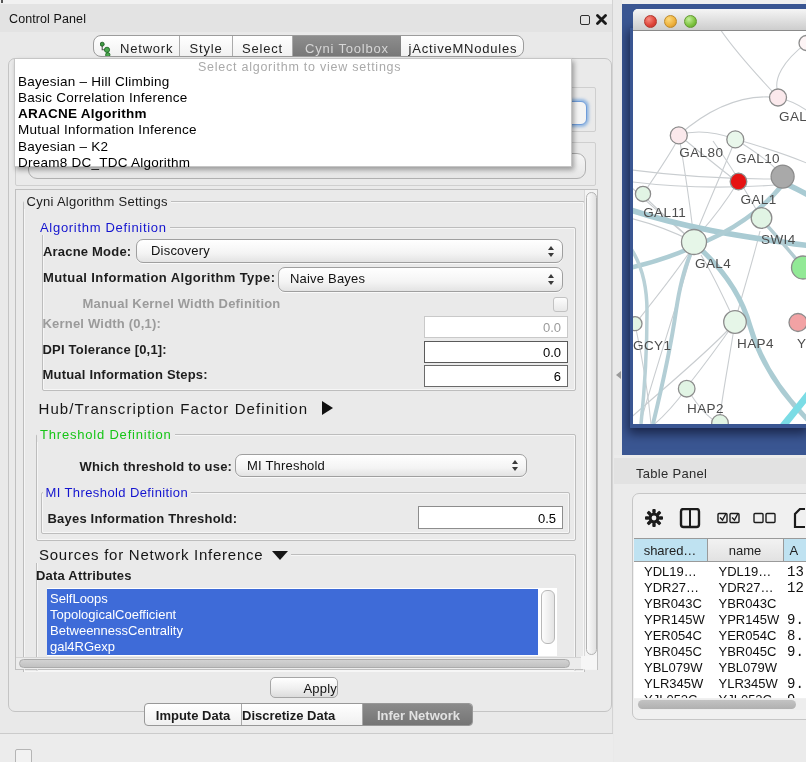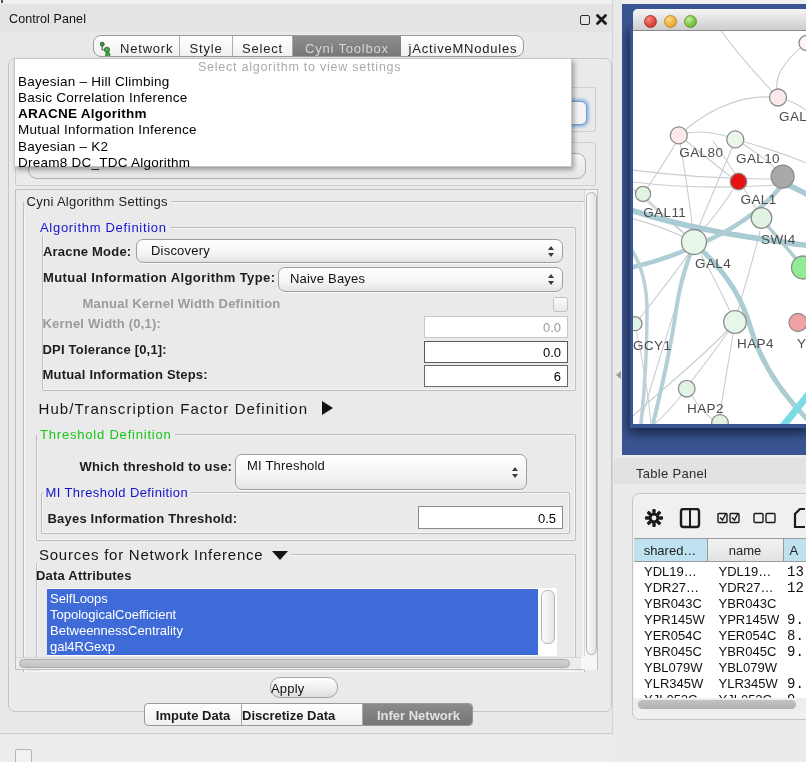--- a/index.html
+++ b/index.html
@@ -104,21 +104,21 @@
   <div class="lbl" style="left:42.5px;top:366.5px;">Mutual Information Steps:</div>
   <div class="inp" style="left:424px;top:365px;width:144px;height:22px;border:1px solid #6a6a6a;color:#000;padding-top:3px;">6</div>
 
   <div class="abs" style="left:38.5px;top:399.5px;font-size:15px;color:#161616;letter-spacing:1.1px;">Hub/Transcription Factor Definition</div>
   <div class="abs" style="left:322px;top:401px;width:0;height:0;border-top:7px solid transparent;border-bottom:7px solid transparent;border-left:11px solid #111;"></div>
 
   <div class="group" style="left:36px;top:434px;width:538px;height:105px;"></div>
   <div class="gtitle" style="left:37px;top:426.5px;color:#16c516;letter-spacing:.8px;">Threshold Definition</div>
 
   <div class="lbl" style="left:79.5px;top:459px;">Which threshold to use:</div>
-  <div class="combo" style="left:235px;top:454px;width:292px;height:36px;box-sizing:border-box;">
+  <div class="combo" style="left:235px;top:454px;width:292px;height:23px;box-sizing:border-box;">
      <span class="ctext" style="left:11px;">MI Threshold</span>
       <span class="carr"></span>
   </div>
 
   <div class="group" style="left:41px;top:492px;width:527px;height:40px;"></div>
   <div class="gtitle" style="left:42.5px;top:484.5px;color:#1414cf;letter-spacing:.4px;">MI Threshold Definition</div>
   <div class="lbl" style="left:47.5px;top:510.5px;">Bayes Information Threshold:</div>
   <div class="inp" style="left:418px;top:506px;width:145px;height:23px;border:1px solid #8d8d8d;color:#000;padding-top:4px;">0.5</div>
 
   <div class="group" style="left:36px;top:554px;width:538px;height:116px;border-bottom:none;"></div>
@@ -134,22 +134,22 @@
   </div>
 
   <div class="abs" style="left:16px;top:657px;width:567px;height:12px;background:#ececec;border-top:1px solid #d5d5d5;box-sizing:border-box;"></div>
   <div class="abs" style="left:19px;top:658.5px;width:551px;height:9px;background:linear-gradient(#d2d2d2,#c2c2c2);border:1px solid #ababab;border-radius:5px;box-sizing:border-box;"></div>
 
   <div class="abs" style="left:584px;top:190px;width:13px;height:480px;background:#f4f4f4;border-left:1px solid #d8d8d8;box-sizing:border-box;"></div>
   <div class="abs" style="left:585.5px;top:192px;width:11px;height:463px;background:linear-gradient(90deg,#fbfbfb,#e2e2e2);border:1px solid #b2b2b2;border-radius:6px;box-sizing:border-box;"></div>
 
   <div class="abs" style="left:581px;top:656px;width:16px;height:13px;background:#f6f6f6;"></div>
 
-  <div class="abs" style="left:270px;top:677px;width:68px;height:21px;border:1px solid #a6a6a6;border-radius:10px;
-       background:linear-gradient(#ffffff,#efefef 55%,#dcdcdc);box-sizing:border-box;text-align:left;
+  <div class="abs" style="left:270px;top:677px;width:68px;height:21px;border:1px solid #a6a6a6;border-radius:5px;
+       background:linear-gradient(#ffffff,#efefef 55%,#dcdcdc);box-sizing:border-box;text-align:right;
        font-size:13px;color:#111;padding-top:2.5px;letter-spacing:.2px;">Apply</div>
 
   <div class="abs" style="left:144px;top:703px;width:329px;height:23px;border:1px solid #989898;border-radius:4px;
        background:linear-gradient(#ffffff,#f0f0f0);box-sizing:border-box;overflow:hidden;font-size:13px;font-weight:bold;color:#1b1b1b;">
      <div class="abs" style="left:0;top:0;width:97px;height:23px;border-right:1px solid #a9a9a9;box-sizing:border-box;">
         <span class="abs" style="left:0;right:0;top:3.5px;text-align:center;">Impute Data</span>
       </div>
      <div class="abs" style="left:97px;top:0;width:121px;height:23px;border-right:1px solid #a9a9a9;box-sizing:border-box;">
         <span class="abs" style="left:0;right:0;top:3.5px;text-align:left;">Discretize Data</span>
       </div>

